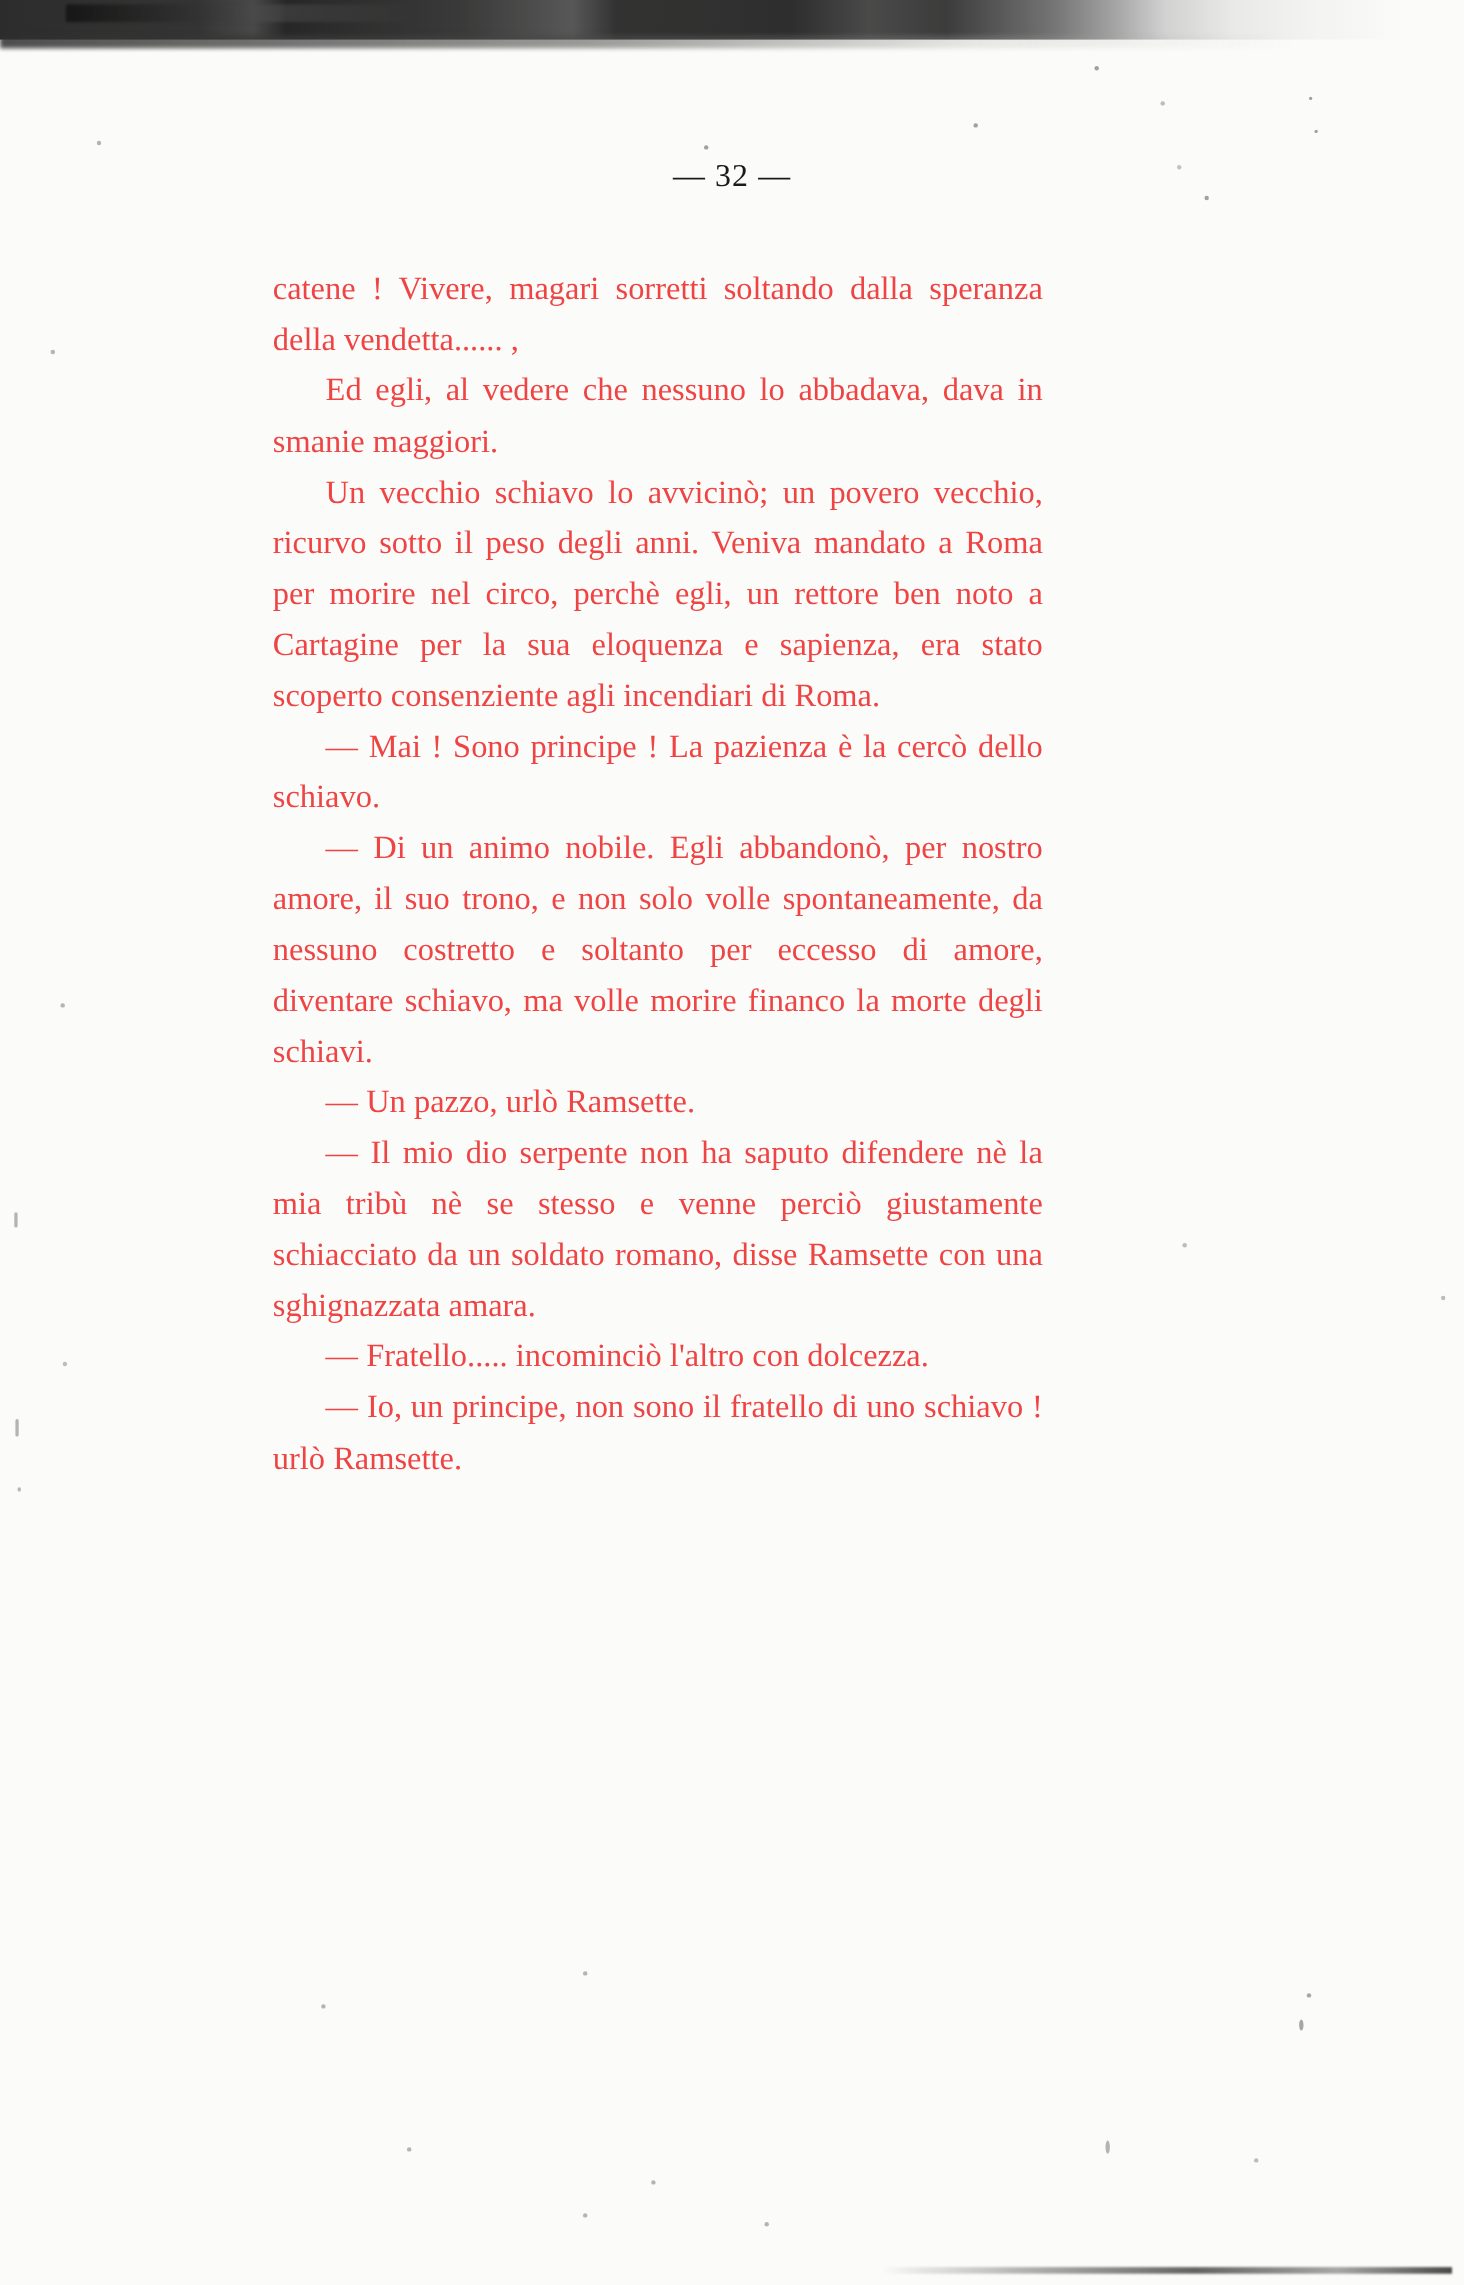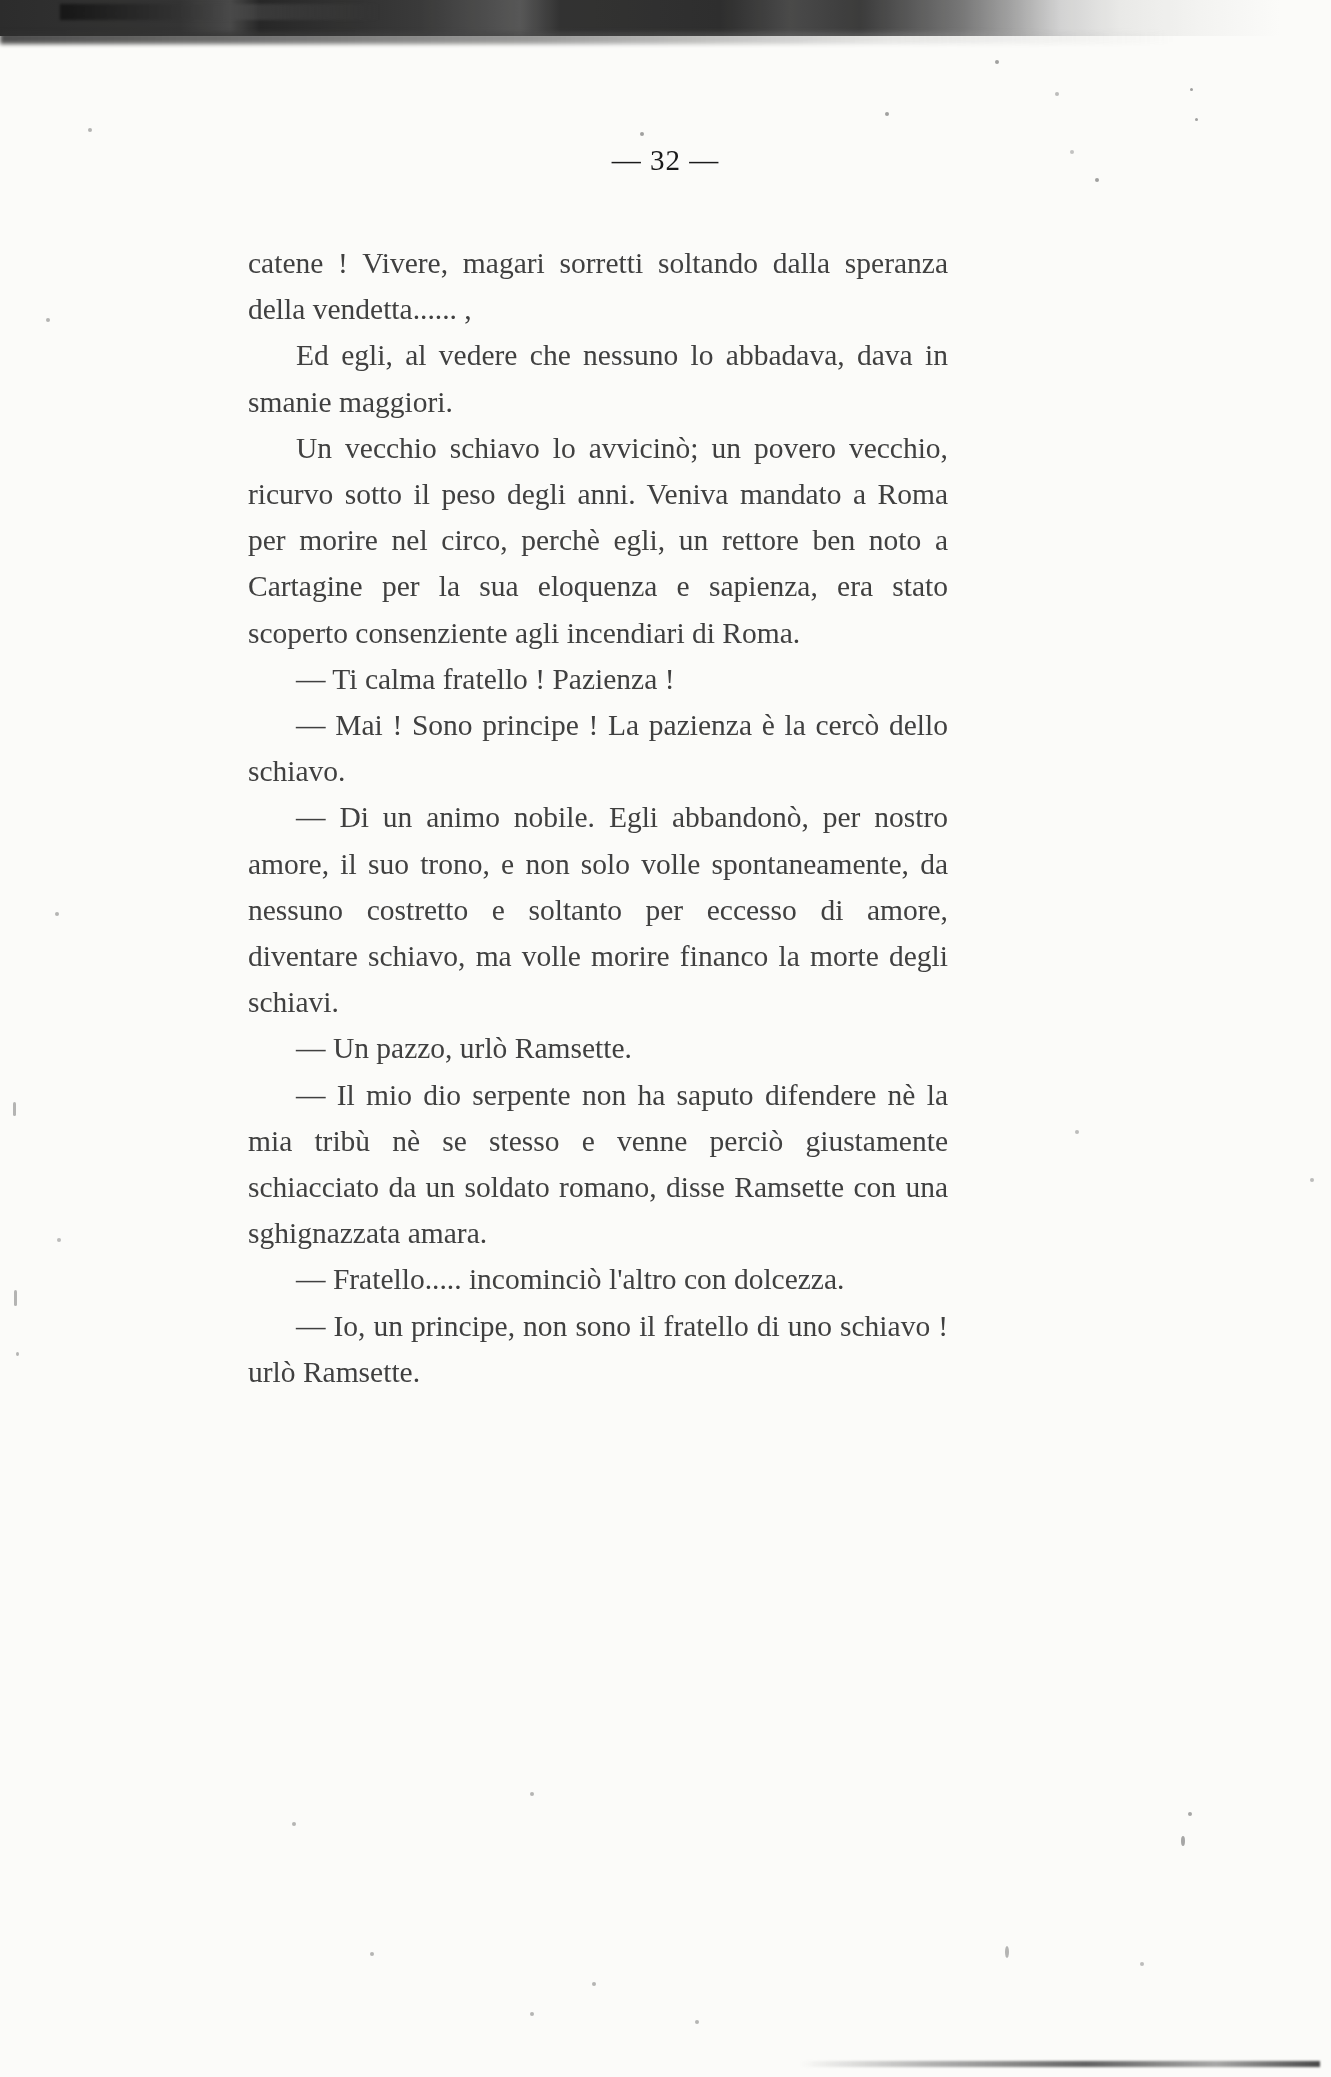--- a/index.html
+++ b/index.html
@@ -83,21 +83,21 @@
   }
   .text-block {
     position: absolute;
     top: 228px;
     left: 248px;
     width: 700px;
     font-size: 29.5px;
     line-height: 46.2px;
     text-align: justify;
     text-justify: inter-word;
-    color: #404040;
+    color: #ef4444;
   }
   .text-block p {
     margin: 0;
   }
   .indent {
     text-indent: 48px;
   }
   .noindent {
     text-indent: 0;
   }
@@ -142,21 +142,20 @@
 <div class="speck" style="top:1962px; left:1140px; width:4px; height:4px; opacity:.45;"></div>
 
 <div class="page">
 
   <div class="folio">— 32 —</div>
 
   <div class="text-block">
     <p class="noindent">catene ! Vivere, magari sorretti soltando dalla speranza della vendetta......                    ,</p>
     <p class="indent">Ed egli, al vedere che nessuno lo abbadava, dava in smanie maggiori.</p>
     <p class="indent">Un vecchio schiavo lo avvicinò; un povero vecchio, ricurvo sotto il peso degli anni. Veniva mandato a Roma per morire nel circo, perchè egli, un rettore ben noto a Cartagine per la sua eloquenza e sapienza, era stato scoperto consenziente agli incendiari di Roma.</p>
-    <p class="indent nofill">— Ti calma fratello ! Pazienza !</p>
     <p class="indent">— Mai ! Sono principe ! La pazienza è la cercò dello schiavo.</p>
     <p class="indent">— Di un animo nobile. Egli abbandonò, per nostro amore, il suo trono, e non solo volle spontaneamente, da nessuno costretto e soltanto per eccesso di amore, diventare schiavo, ma volle morire financo la morte degli schiavi.</p>
     <p class="indent nofill">— Un pazzo, urlò Ramsette.</p>
     <p class="indent">— Il mio dio serpente non ha saputo difendere nè la mia tribù nè se stesso e venne perciò giustamente schiacciato da un soldato romano, disse Ramsette con una sghignazzata amara.</p>
     <p class="indent nofill">— Fratello..... incominciò l'altro con dolcezza.</p>
     <p class="indent">— Io, un principe, non sono il fratello di uno schiavo ! urlò Ramsette.</p>
   </div>
 
 </div>
 

